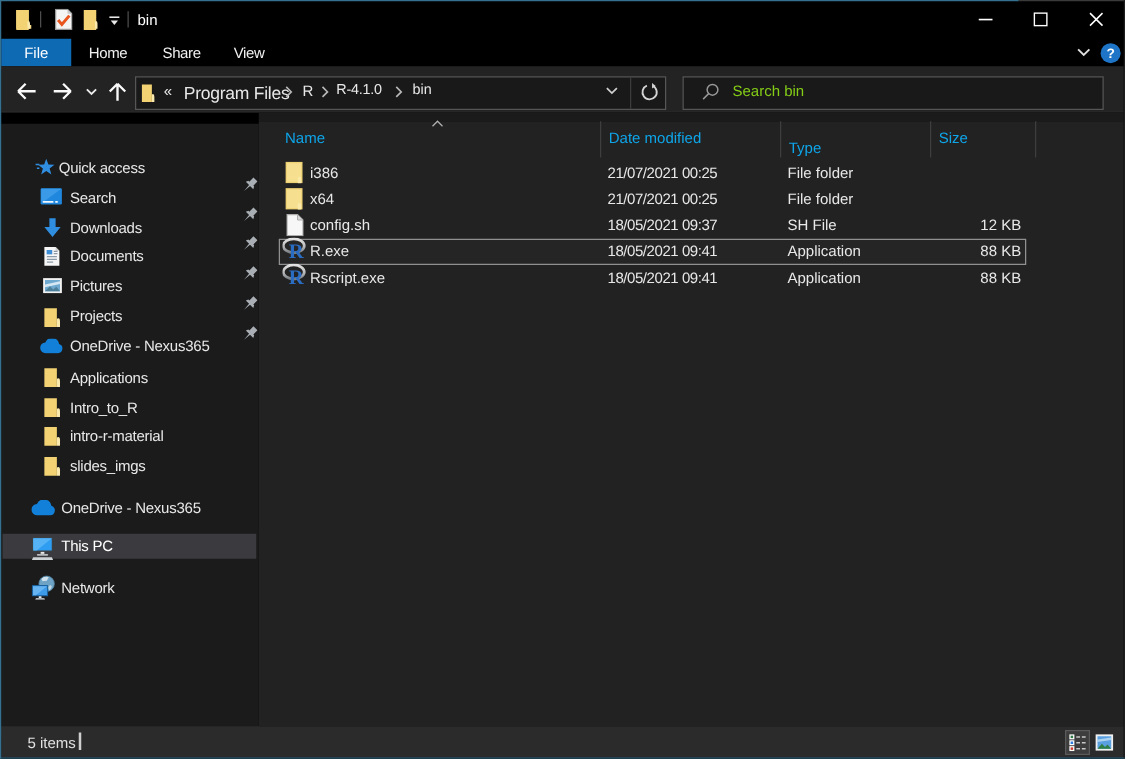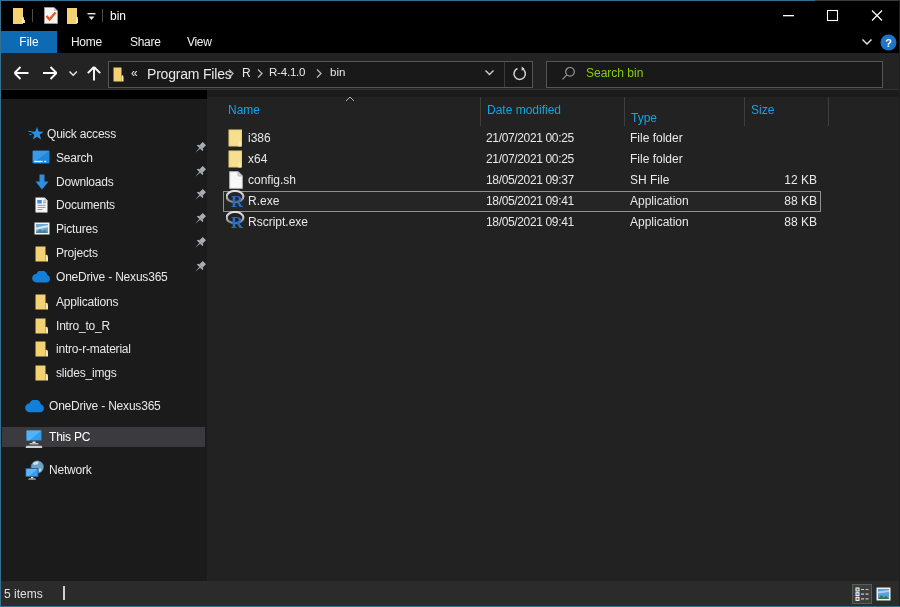--- a/index.html
+++ b/index.html
@@ -308,21 +308,21 @@
     <ellipse cx="9" cy="6.6" rx="8.4" ry="5.6" fill="none" stroke="url(#rg1)" stroke-width="2.2"></ellipse>
     <text x="5" y="16.6" font-family="Liberation Serif" font-weight="bold" font-size="16.5px" fill="#2a6cc2">R</text>
   </svg>
   <div class="abs sitem" style="left:41px;top:115px;height:21px;line-height:21px">Rscript.exe</div>
   <div class="abs sitem dt" style="left:279px;top:115px;height:21px;line-height:21px">18/05/2021 09:41</div>
   <div class="abs sitem" style="left:423px;top:115px;height:21px;line-height:21px">Application</div>
   <div class="abs sitem" style="left:540px;top:115px;width:70px;height:21px;line-height:21px;text-align:right">88 KB</div>
 </div>
 
 <div id="statusbar" class="abs">
-  <div class="abs" style="left:3px;top:6px;color:#e0e0e0">5 items</div>
+  <div class="abs" style="left:21px;top:6px;color:#e0e0e0">5 items</div>
   <div class="abs" style="left:62px;top:5px;width:1.5px;height:14px;background:#cfcfcf"></div>
 
   <div class="abs" style="left:851px;top:3px;width:20px;height:20px;background:#3d3d3d;border:1px solid #5a5a5a"></div>
   <svg class="abs" style="left:854px;top:6px" width="14" height="14" viewBox="0 0 14 14">
     <rect x="0.5" y="0.5" width="4" height="4" fill="#fff"></rect>
       <rect x="1.5" y="1.5" width="2" height="2" fill="#2d7d46"></rect>
     <rect x="0.5" y="5.2" width="4" height="4" fill="#fff"></rect>
       <rect x="1.5" y="6.2" width="2" height="2" fill="#2d7de0"></rect>
     <rect x="0.5" y="9.9" width="4" height="4" fill="#fff"></rect>
       <rect x="1.5" y="10.9" width="2" height="2" fill="#d03a2a"></rect>

